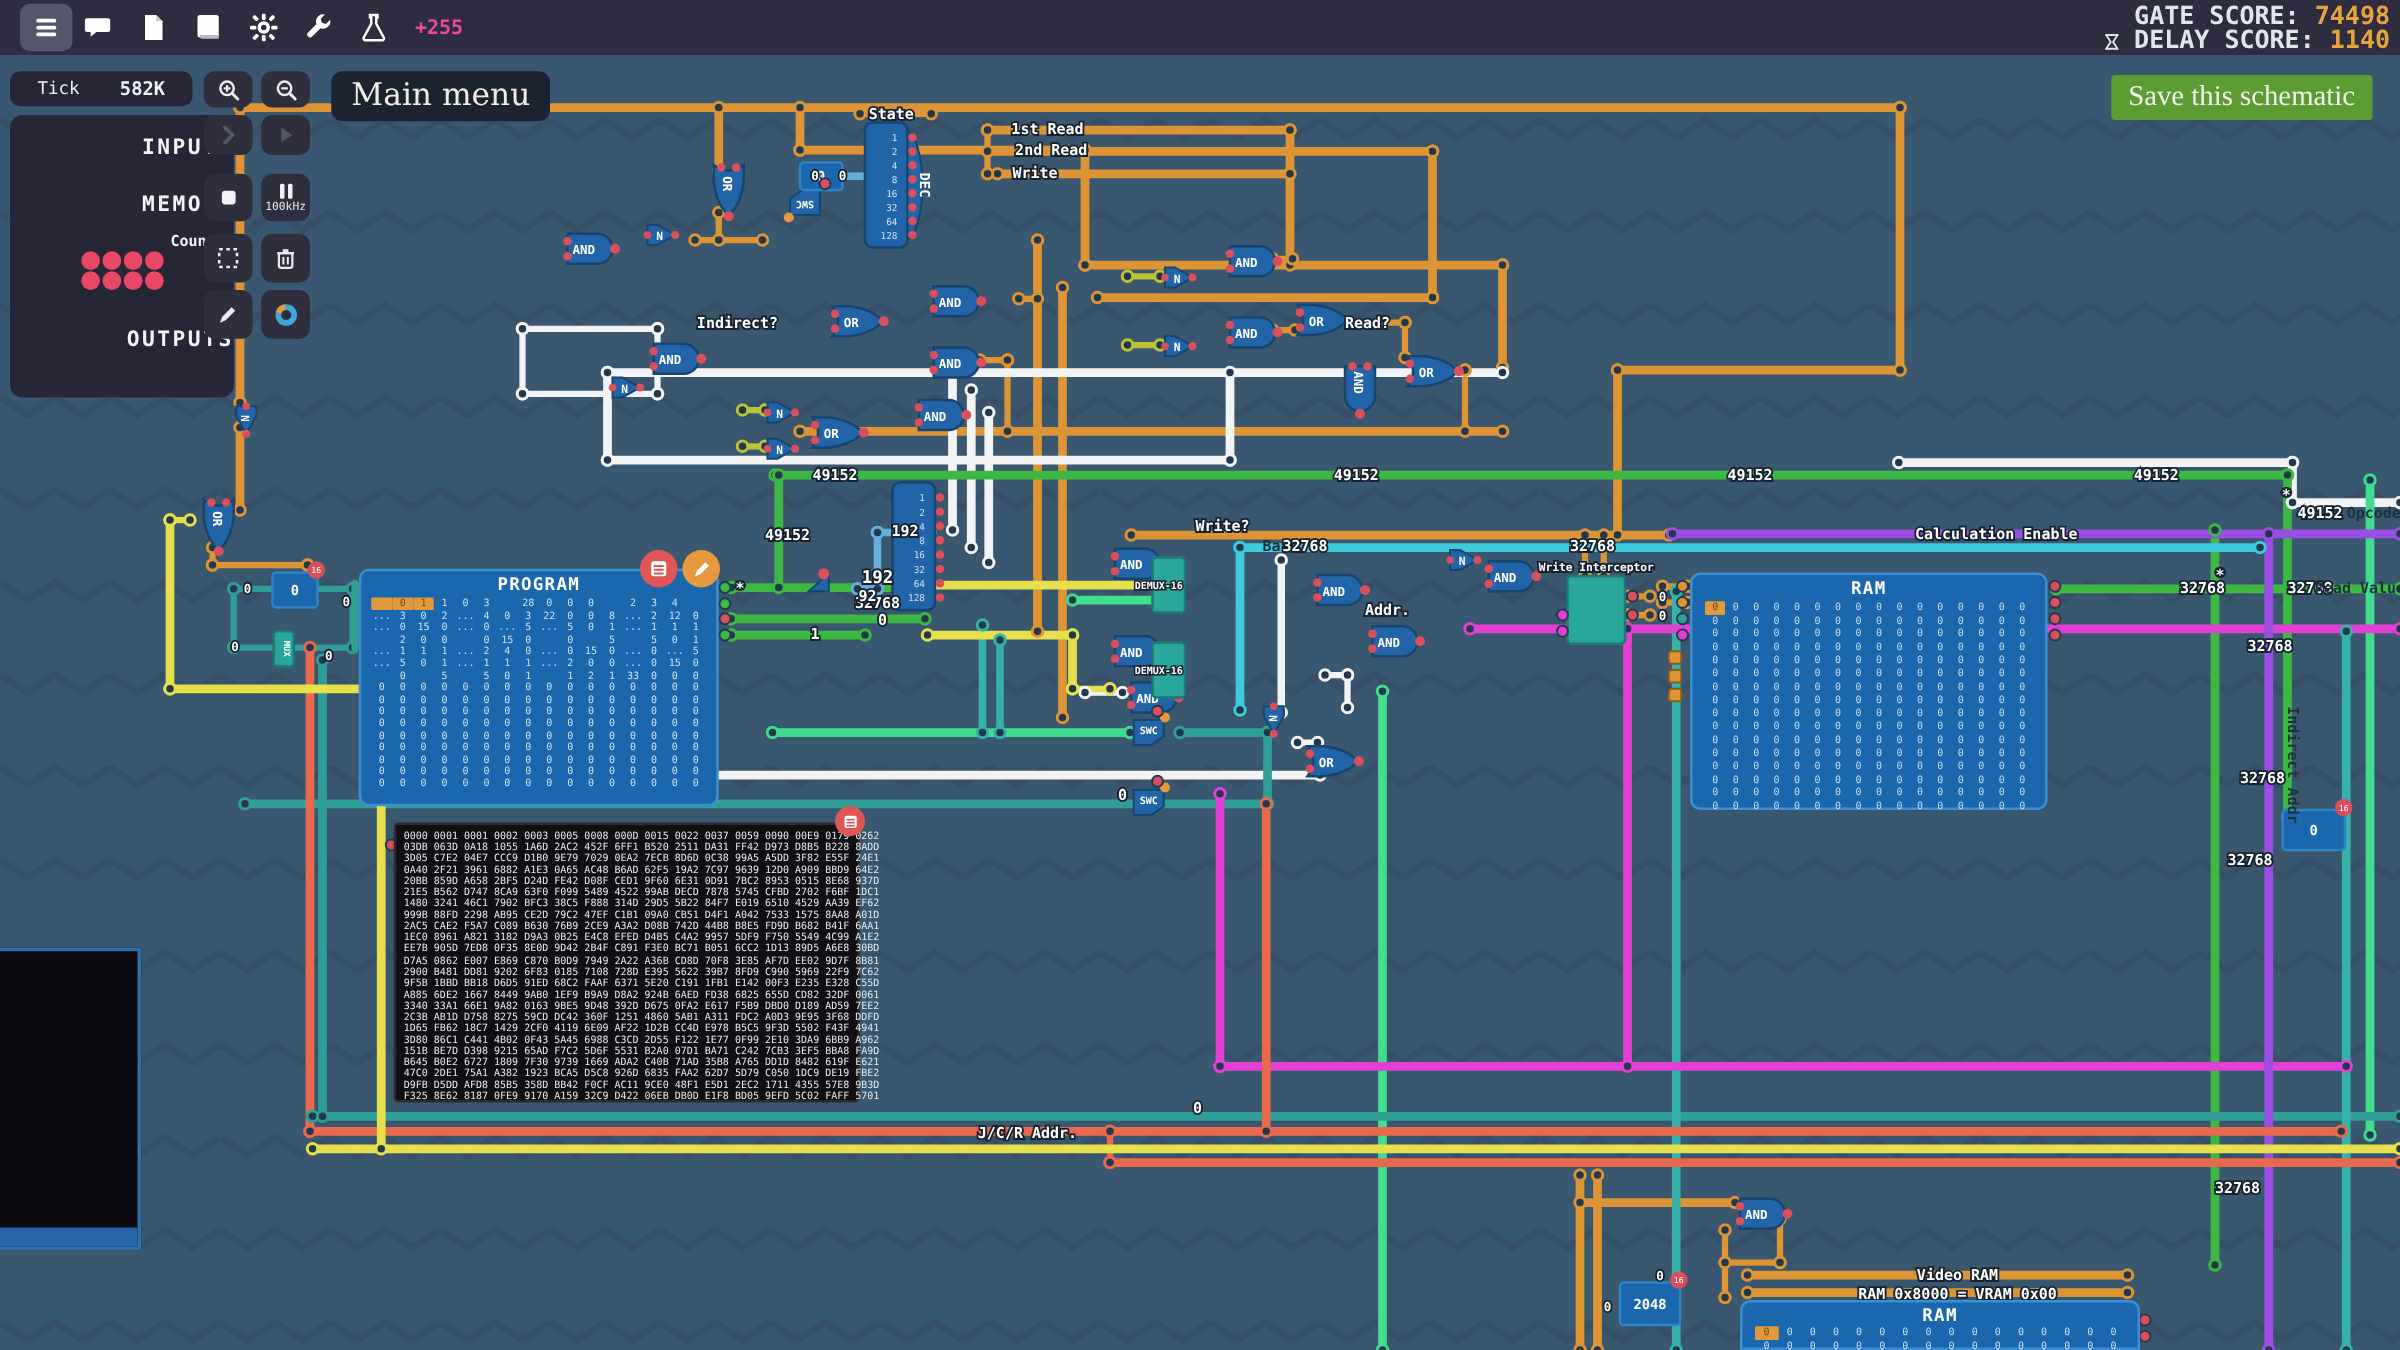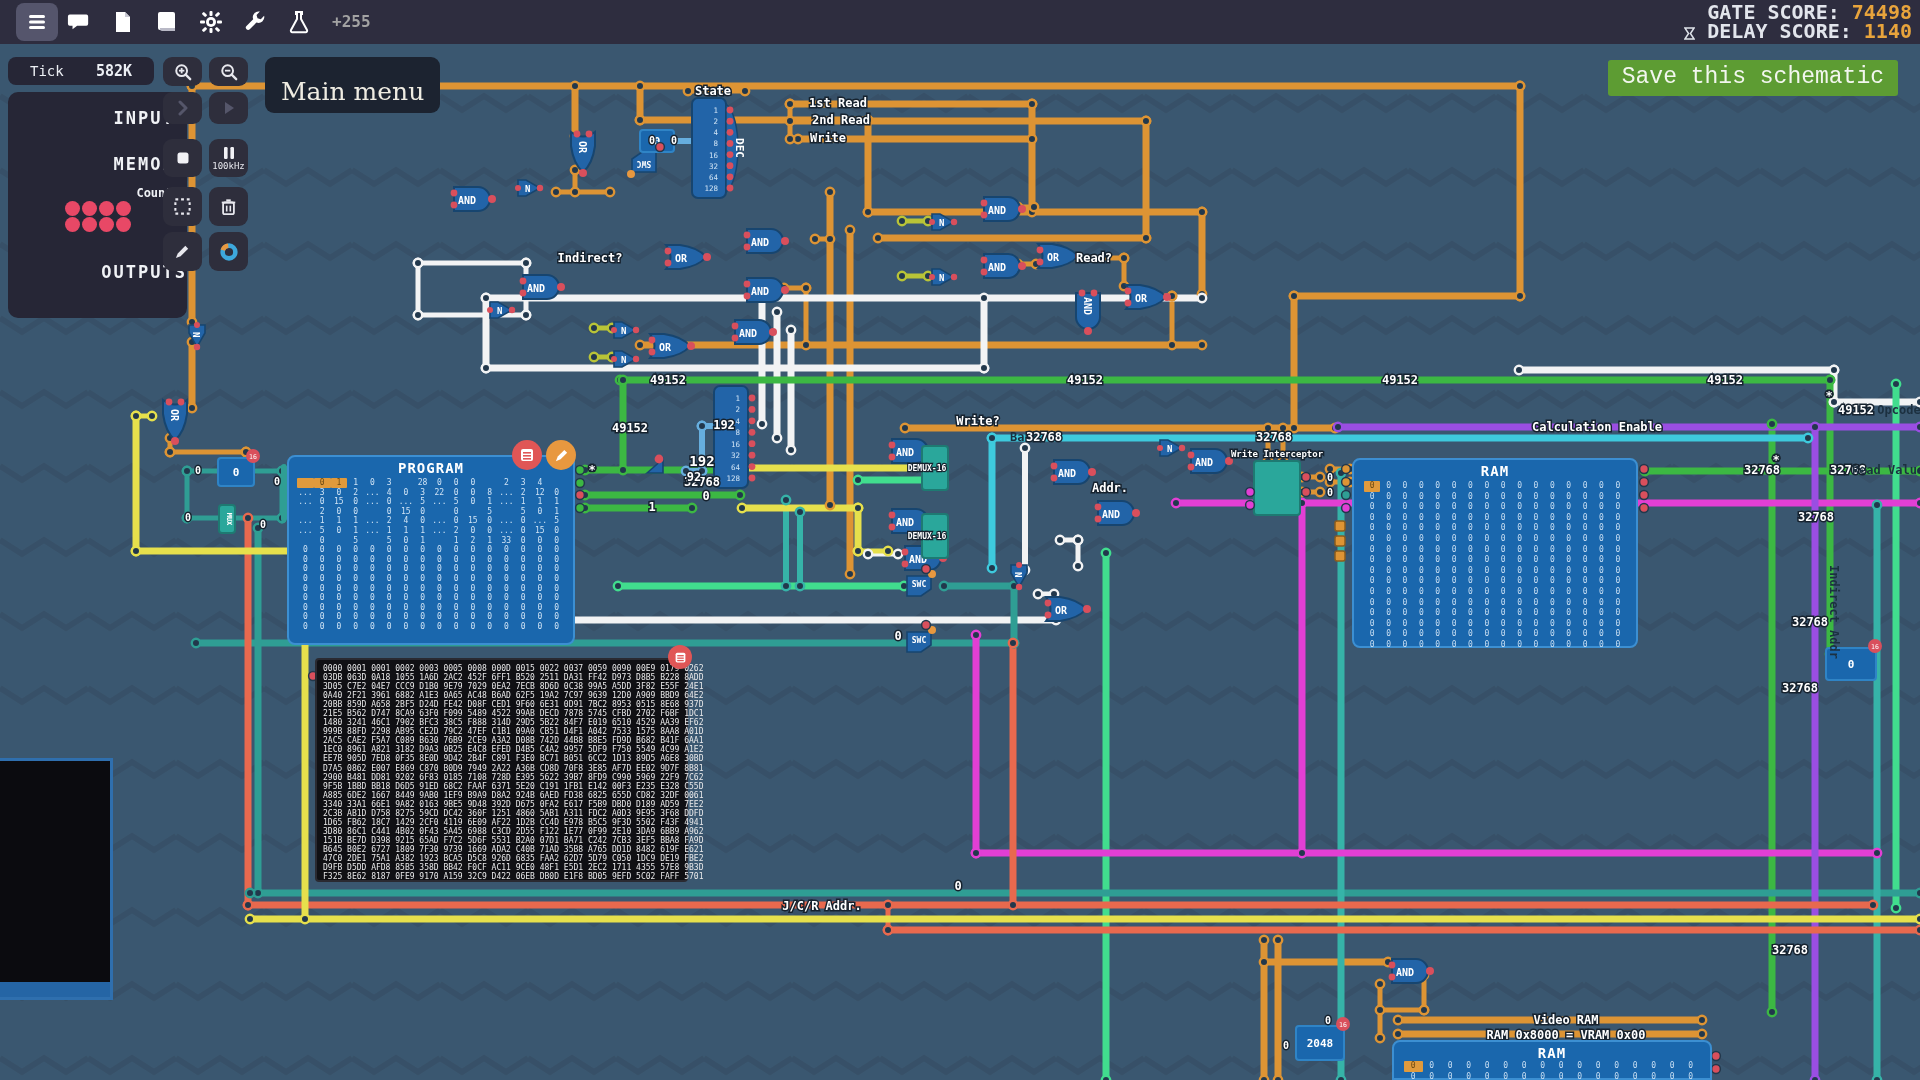--- a/index.html
+++ b/index.html
@@ -3,41 +3,41 @@
 <meta charset="utf-8">
 <style>
   html,body{margin:0;padding:0;background:#222;}
   .stage{position:relative;width:1920px;height:1080px;overflow:hidden;background:#3a5770;
          font-family:"DejaVu Sans Mono","Liberation Mono",monospace;}
   svg.layer{position:absolute;left:0;top:0;}
   
   .topbar{position:absolute;left:0;top:0;width:1920px;height:44px;background:#2e2d3f;z-index:30;}
   .icontile{position:absolute;top:3px;width:42px;height:38px;border-radius:8px;display:flex;align-items:center;justify-content:center;}
   .icontile.sel{background:#55556c;}
-  .plusbadge{position:absolute;top:12px;left:332px;color:#a3a3a3;font-weight:bold;font-size:16px;}
+  .plusbadge{position:absolute;top:12px;left:332px;color:#ec4899;font-weight:bold;font-size:16px;}
   .gametitle{position:absolute;top:11px;left:0;width:1920px;text-align:center;color:#41d33e;font-weight:bold;
              font-size:19px;letter-spacing:7px;}
   .scores{position:absolute;top:3px;right:8px;text-align:right;font-size:20px;font-weight:bold;color:#e2e5ec;line-height:19px;}
   .scores .val{color:#e8a43c;}
   .hg{display:inline-block;vertical-align:-2px;}
   
   .tickbox{position:absolute;left:8px;top:57px;width:146px;height:28px;background:#262636;border-radius:8px;z-index:30;
            color:#eceff4;font-size:14px;display:flex;align-items:center;justify-content:space-between;padding:0 22px;box-sizing:border-box;}
   .tickbox b{font-size:15px;}
   .btn{position:absolute;background:#2e2e3c;border-radius:9px;z-index:29;display:flex;flex-direction:column;align-items:center;justify-content:center;color:#e8e8ee;}
   .btn .sub{font-size:9px;margin-top:1px;color:#e8e8ee;}
   .palette{position:absolute;left:8px;top:92px;width:179px;height:226px;background:#262636;border-radius:10px;z-index:28;
            color:#f0f2f6;text-align:right;}
   .palette .hdr{font-weight:bold;font-size:17px;letter-spacing:2px;}
   .cdots{display:flex;justify-content:center;gap:2px;margin:1px 0;}
   .cdots i{width:15px;height:15px;border-radius:50%;background:#e84866;display:block;}
-  .tooltip{position:absolute;left:265px;top:57px;background:#1c2330;border-radius:9px;padding:20px 16px 7px;z-index:31;
+  .tooltip{position:absolute;left:265px;top:57px;background:#1c2330;border-radius:9px;padding:4px 16px 7px;z-index:31;
            color:#efece2;font-family:"DejaVu Serif","Liberation Serif",serif;font-size:25px;}
   .savebtn{position:absolute;right:22px;top:60px;background:#5d9c33;border-radius:3px;padding:4px 14px 6px;z-index:31;
-           color:#f2f6ee;font-family:Liberation Mono, monospace;font-size:23px;}
+           color:#f2f6ee;font-family:Liberation Serif, serif;font-size:23px;}
   
   .comp{position:absolute;z-index:20;box-sizing:border-box;}
   .bluebox{background:#1a67ad;border:2px solid #3c8fd2;border-radius:8px;}
   .bluebox .ctitle{text-align:center;color:#fff;font-weight:bold;font-size:14px;letter-spacing:1px;padding-top:3px;}
   .pgrid{display:grid;grid-template-columns:repeat(16,1fr);padding:2px 8px 4px;row-gap:0px;}
   .pgrid span{color:#cfe3f5;font-size:8px;line-height:9.6px;text-align:center;height:9.6px;overflow:hidden;}
   .pgrid span.hdr{background:#e09a3c;color:#6b4a14;border-radius:1px;}
   .rgrid{display:grid;grid-template-columns:repeat(16,1fr);padding:2px 10px 4px;}
   .rgrid span{color:#c9dff3;font-size:8px;line-height:10.6px;text-align:center;}
   .rgrid span.hdr{background:#e09a3c;color:#6b4a14;border-radius:1px;}

